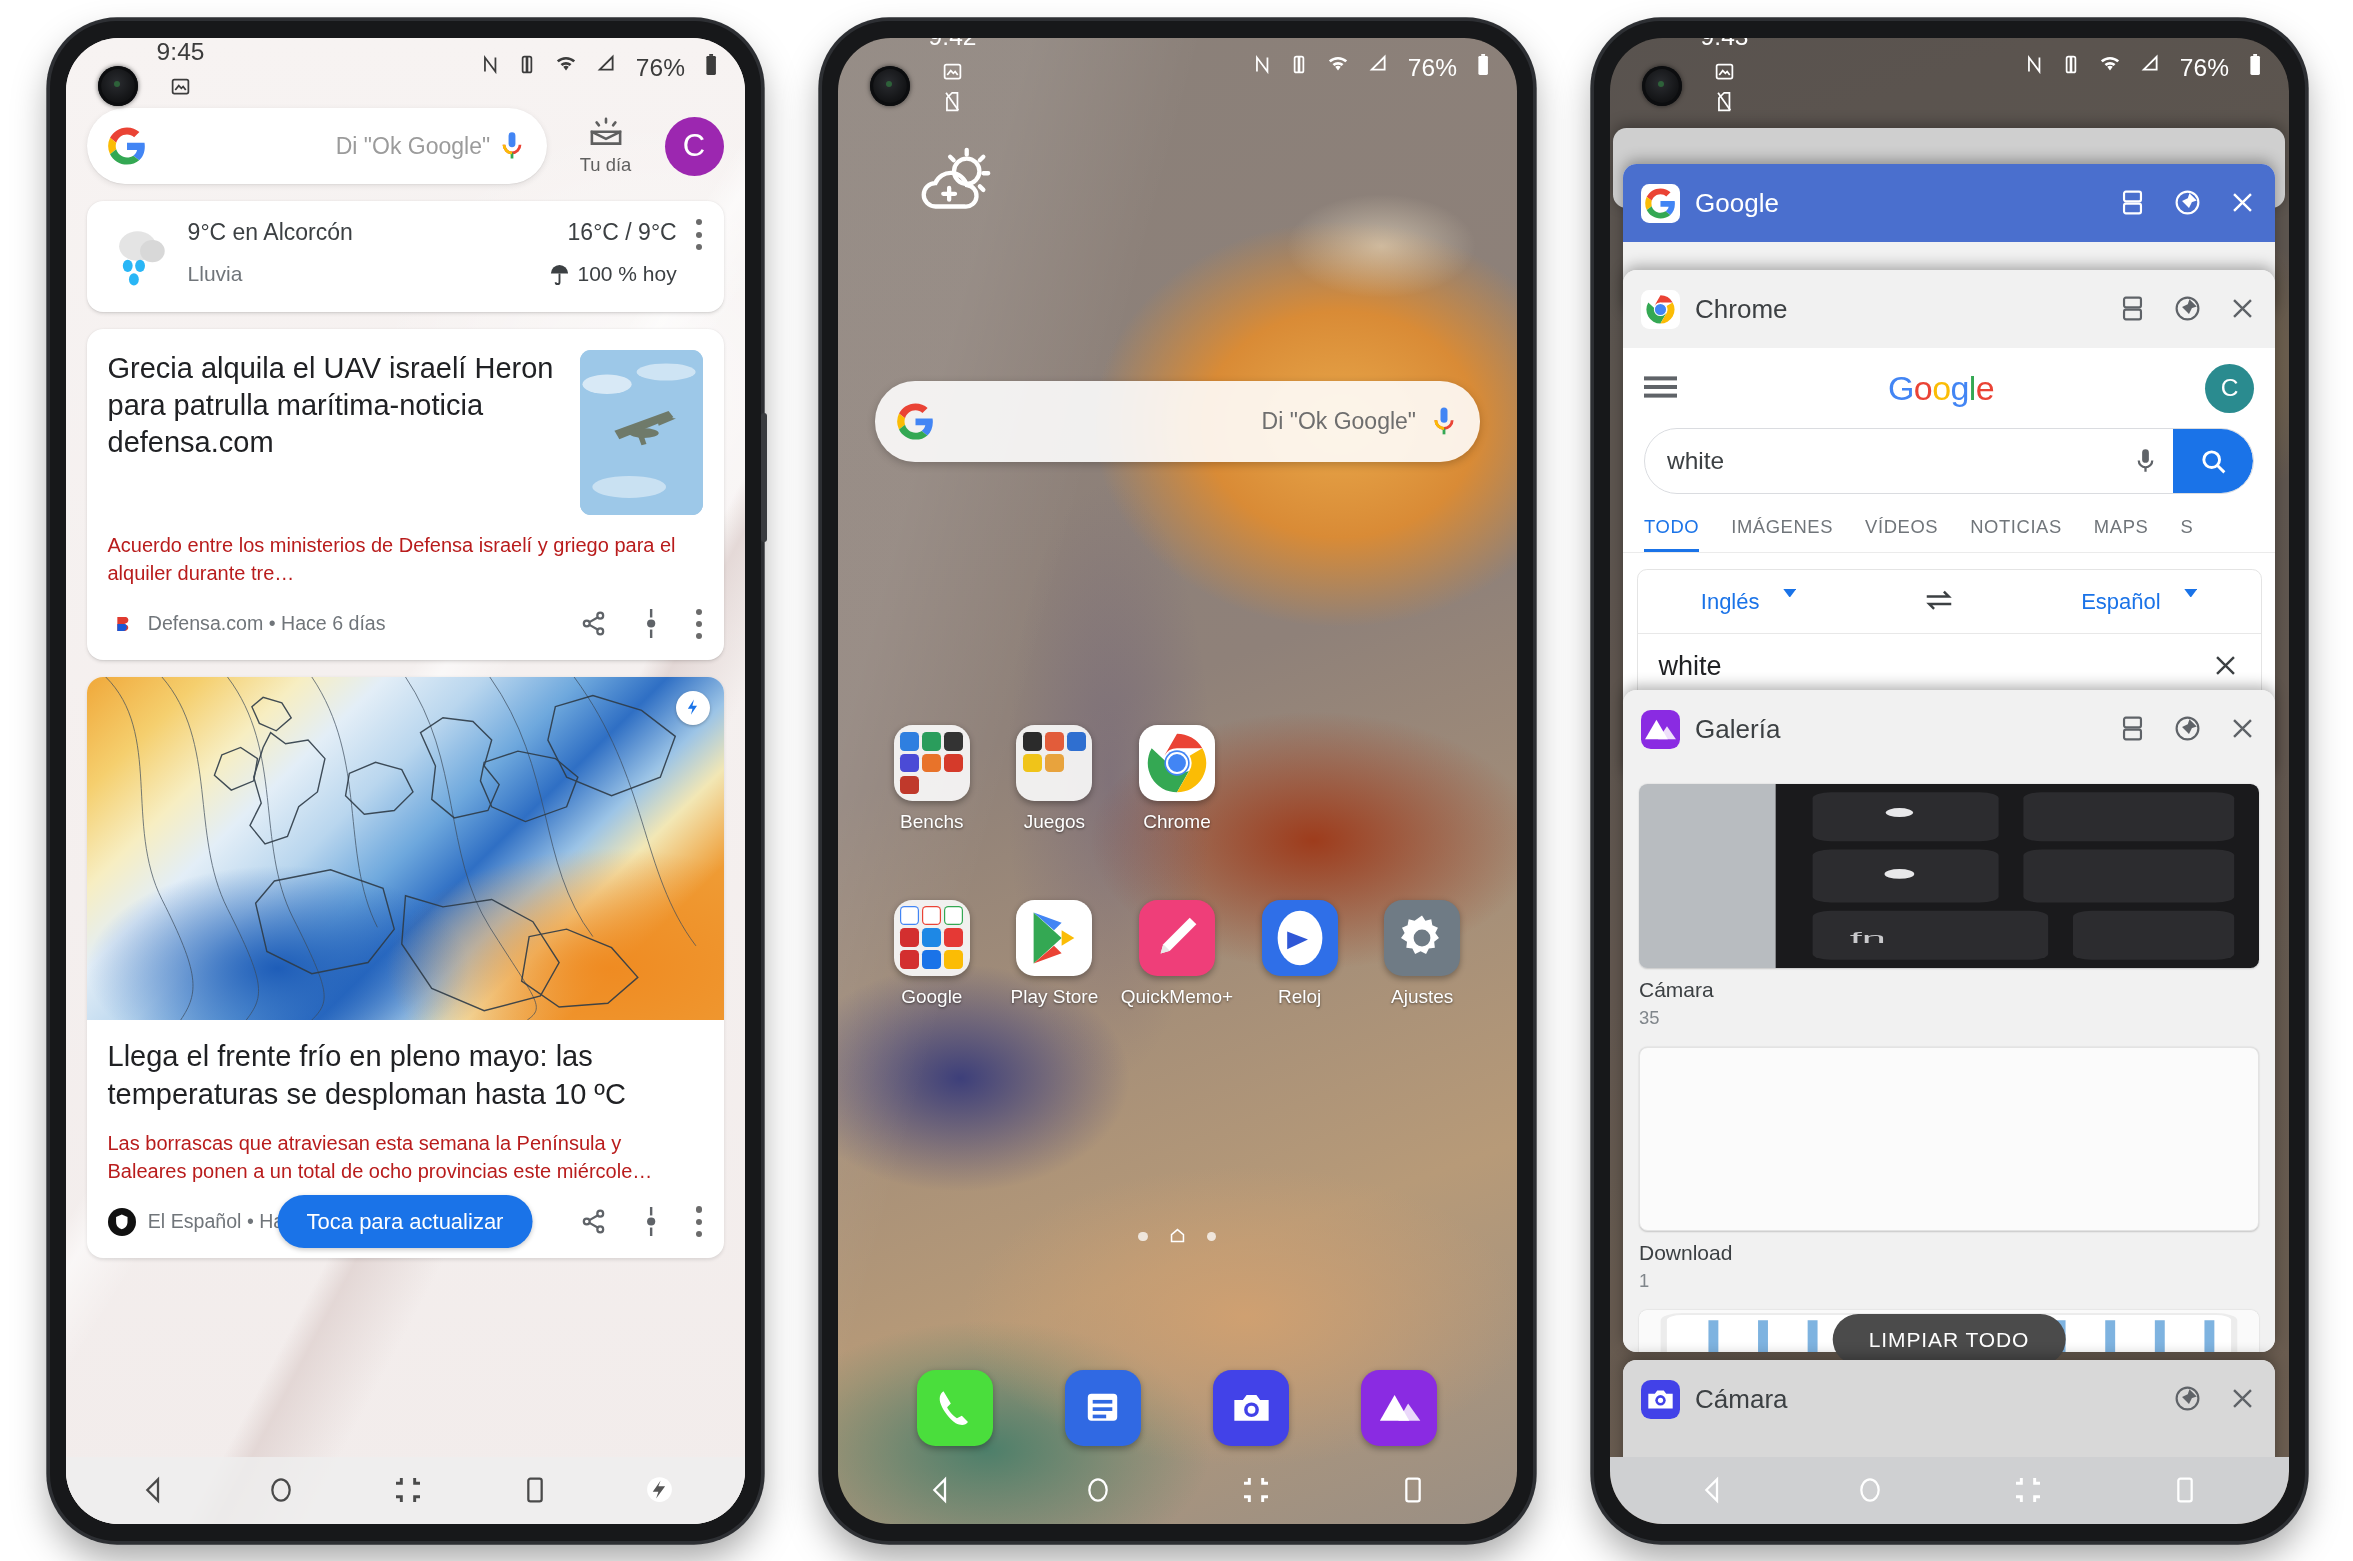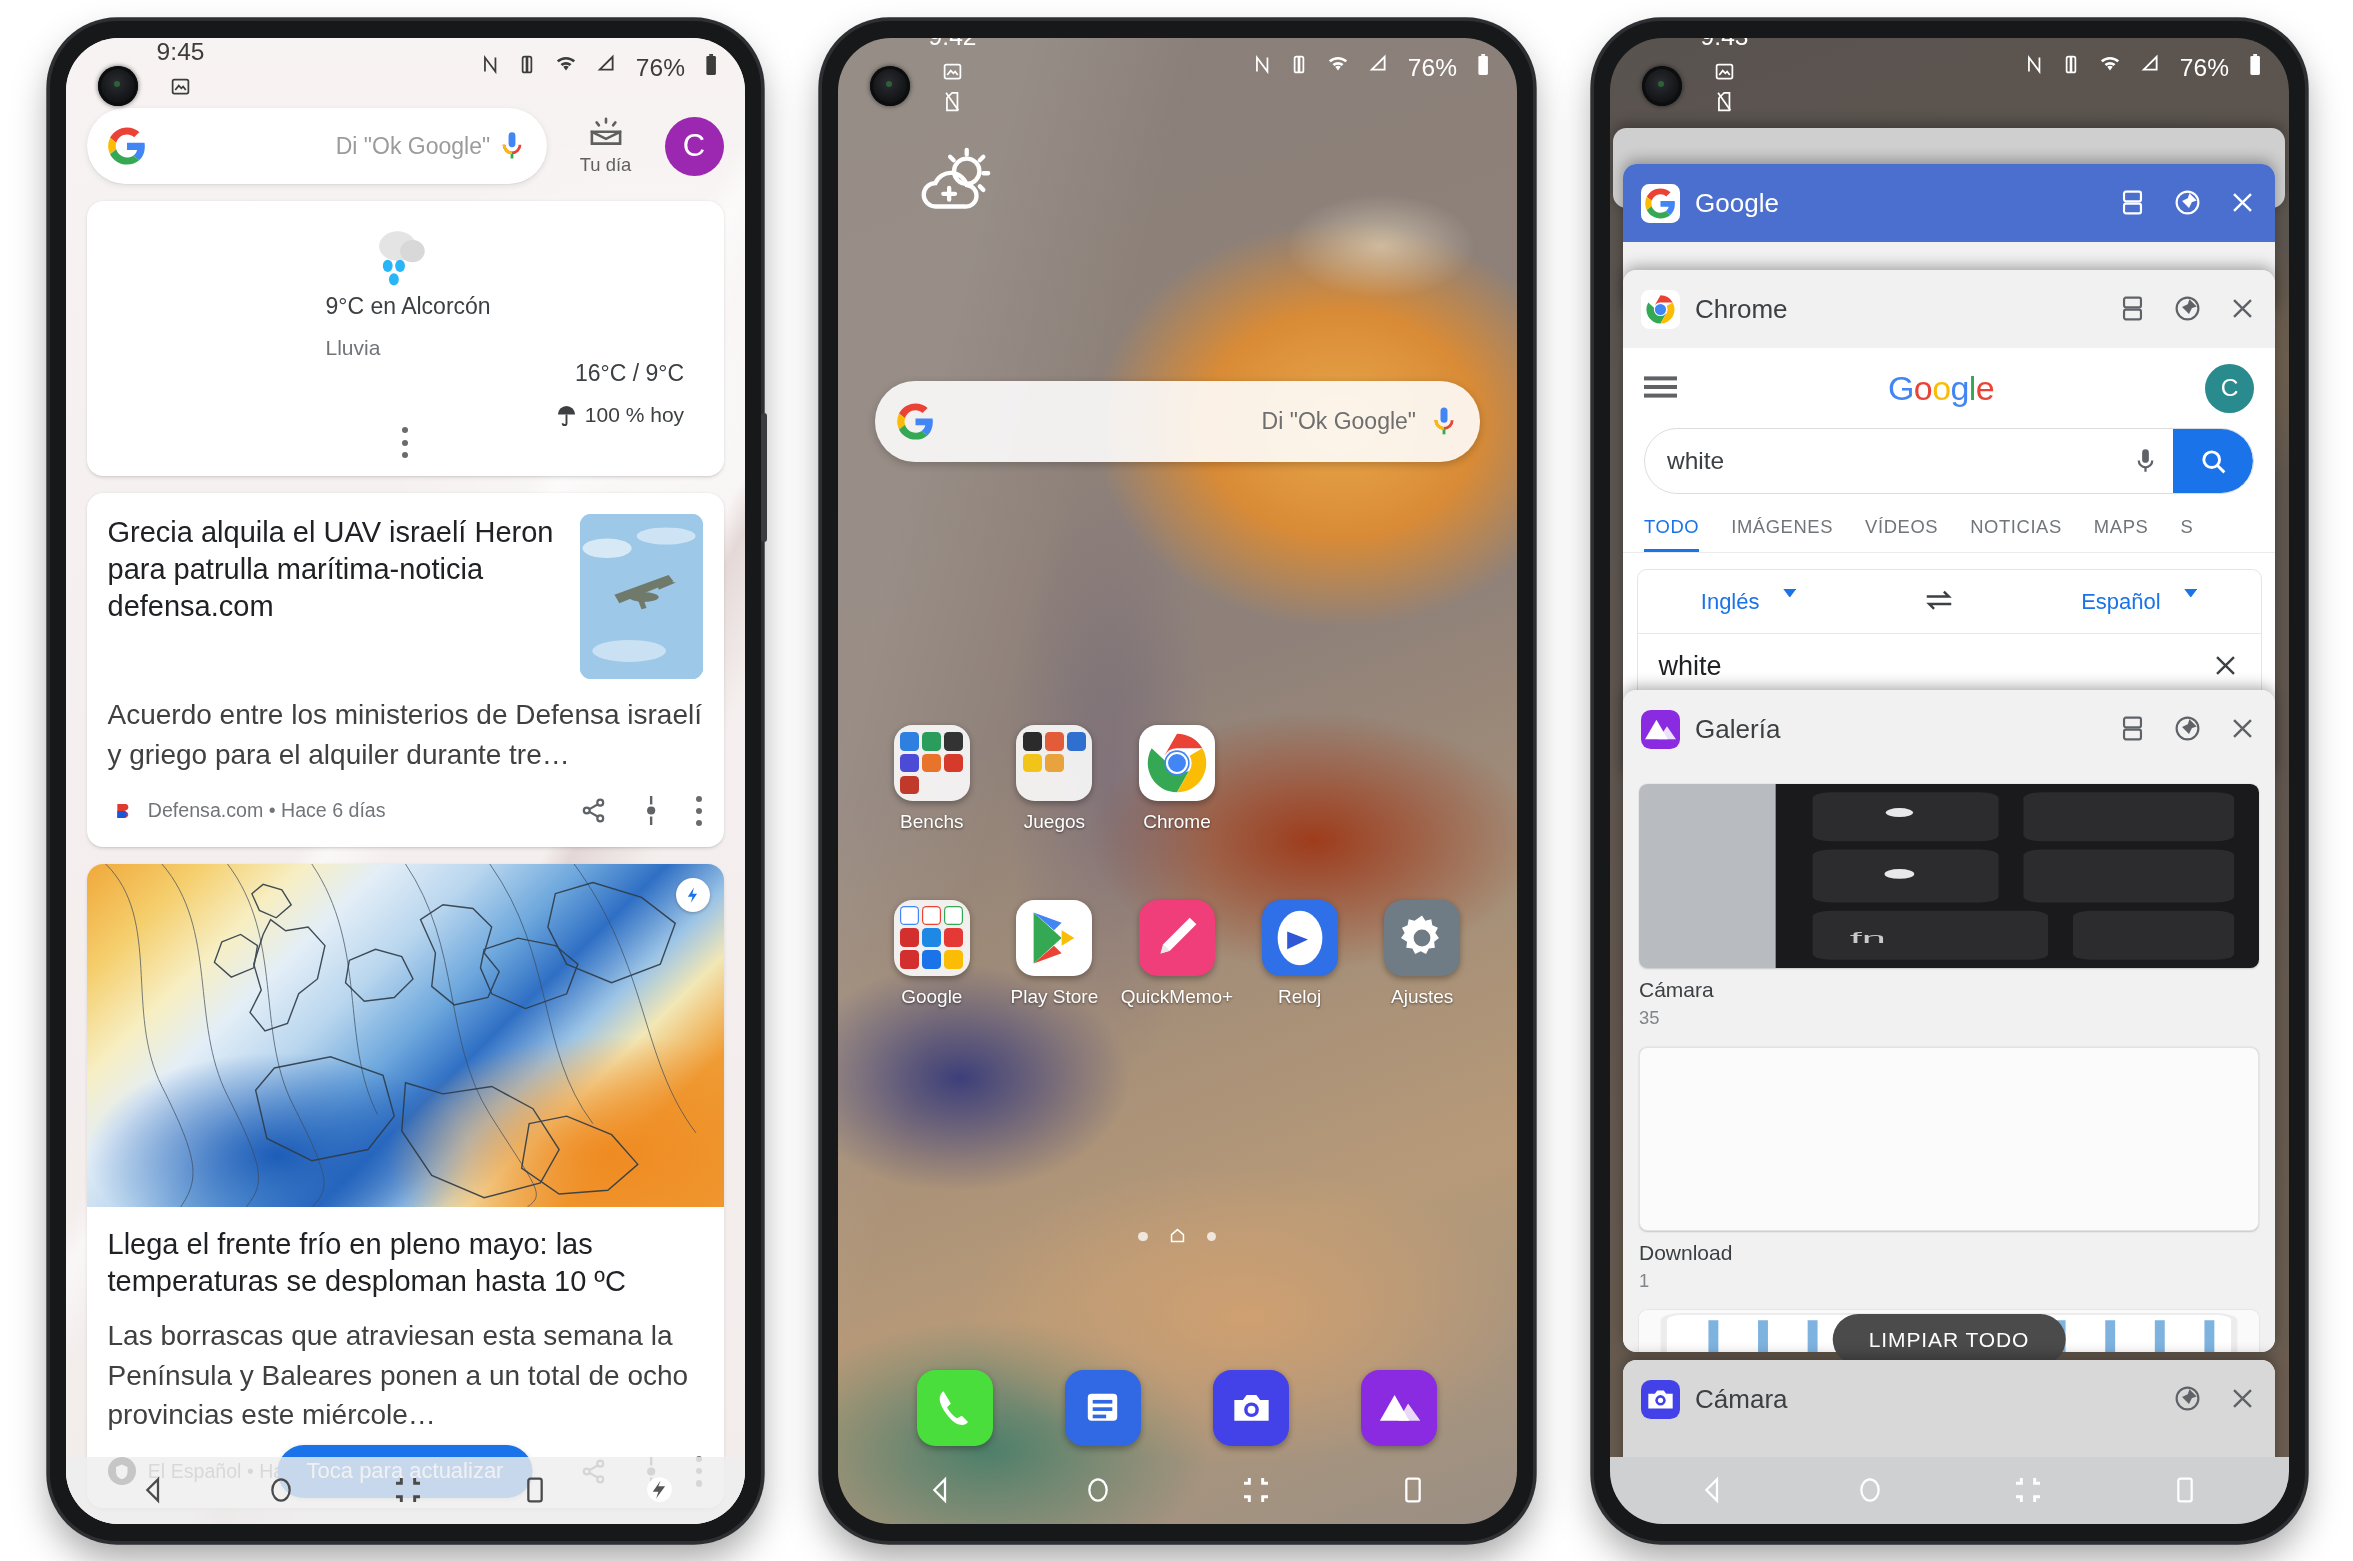--- a/index.html
+++ b/index.html
@@ -78,21 +78,21 @@
   .avatar {
     width:59px;height:59px;border-radius:50%;background:#9c27b0;color:#fff;
     display:flex;align-items:center;justify-content:center;font-size:31px;
   }
 
   .card {
     margin: 17px 21px 0 21px; background:#fff; border-radius:16px;
     box-shadow: 0 1.2px 3.7px rgba(0,0,0,.10), 0 0.6px 1.2px rgba(0,0,0,.06);
     overflow:hidden;
   }
-  .wcard { display:flex; align-items:center; padding: 18.4px 21px; min-height:104px;flex-direction:column; }
+  .wcard { display:flex; padding: 18.4px 21px; min-height:104px; }
   .wcard .w-ico { width:74px; height:74px; flex:0 0 auto; position:relative; }
   .wcard .w-mid { margin-left: 6.1px; display:flex; flex-direction:column; gap:16px; }
   .w-temp { font-size:23px; color:#3c4043; }
   .w-cond { font-size:21px; color:#70757a; }
   .wcard .w-right { margin-left:auto; text-align:right; display:flex; flex-direction:column; gap:16px; padding-right:18.4px;}
   .w-hi { font-size:23px; color:#3c4043; }
   .w-rain { font-size:21px; color:#3c4043; display:flex; align-items:center; justify-content:flex-end; gap:7.4px;}
   .kebab { width:7.4px; display:flex; flex-direction:column; align-items:center; gap:6.1px; flex:0 0 auto;}
   .kebab i { width:6.1px;height:6.1px;border-radius:50%;background:#6b6b6b; display:block;}
 
@@ -101,21 +101,21 @@
   .covid-title { font-size:23px; color:#1a73e8; }
   .covid-sub { font-size:23px; color:#202124; }
 
   .news { padding: 21px; }
   .news-top { display:flex; gap: 16px; }
   .news-head { font-size:29px; line-height:1.28; color:#202124; flex:1; }
   .news-thumb {
     width:123px;height:165px;border-radius:11px;flex:0 0 auto;overflow:hidden;position:relative;
     background: linear-gradient(180deg,#9cc7e8 0%, #b9d8ee 42%, #8fbcdf 100%);
   }
-  .news-snip { margin-top: 16px; font-size:28px; line-height:1.42; color:#404040; }
+  .news-snip { margin-top: 16px; font-size:20px; line-height:1.42; color:#b91c1c; }
   .news-foot { margin-top: 21px; display:flex; align-items:center; gap:12.3px; }
   .news-src { font-size:19.6px; color:#70757a; }
   .srcicon { width:28px;height:28px;border-radius:50%;flex:0 0 auto; display:flex; align-items:center; justify-content:center;}
   .news-actions { margin-left:auto; display:flex; align-items:center; gap:38px; }
 
   .bigcard { margin: 17px 21px 0 21px; background:#fff; border-radius:16px; overflow:hidden;
              box-shadow: 0 1.2px 3.7px rgba(0,0,0,.10); }
   .weathermap { height:343px; position:relative; }
   .bolt-badge { position:absolute; right:13.5px; top:13.5px; width:34px;height:34px;border-radius:50%;
                 background:#fff; display:flex; align-items:center; justify-content:center;

